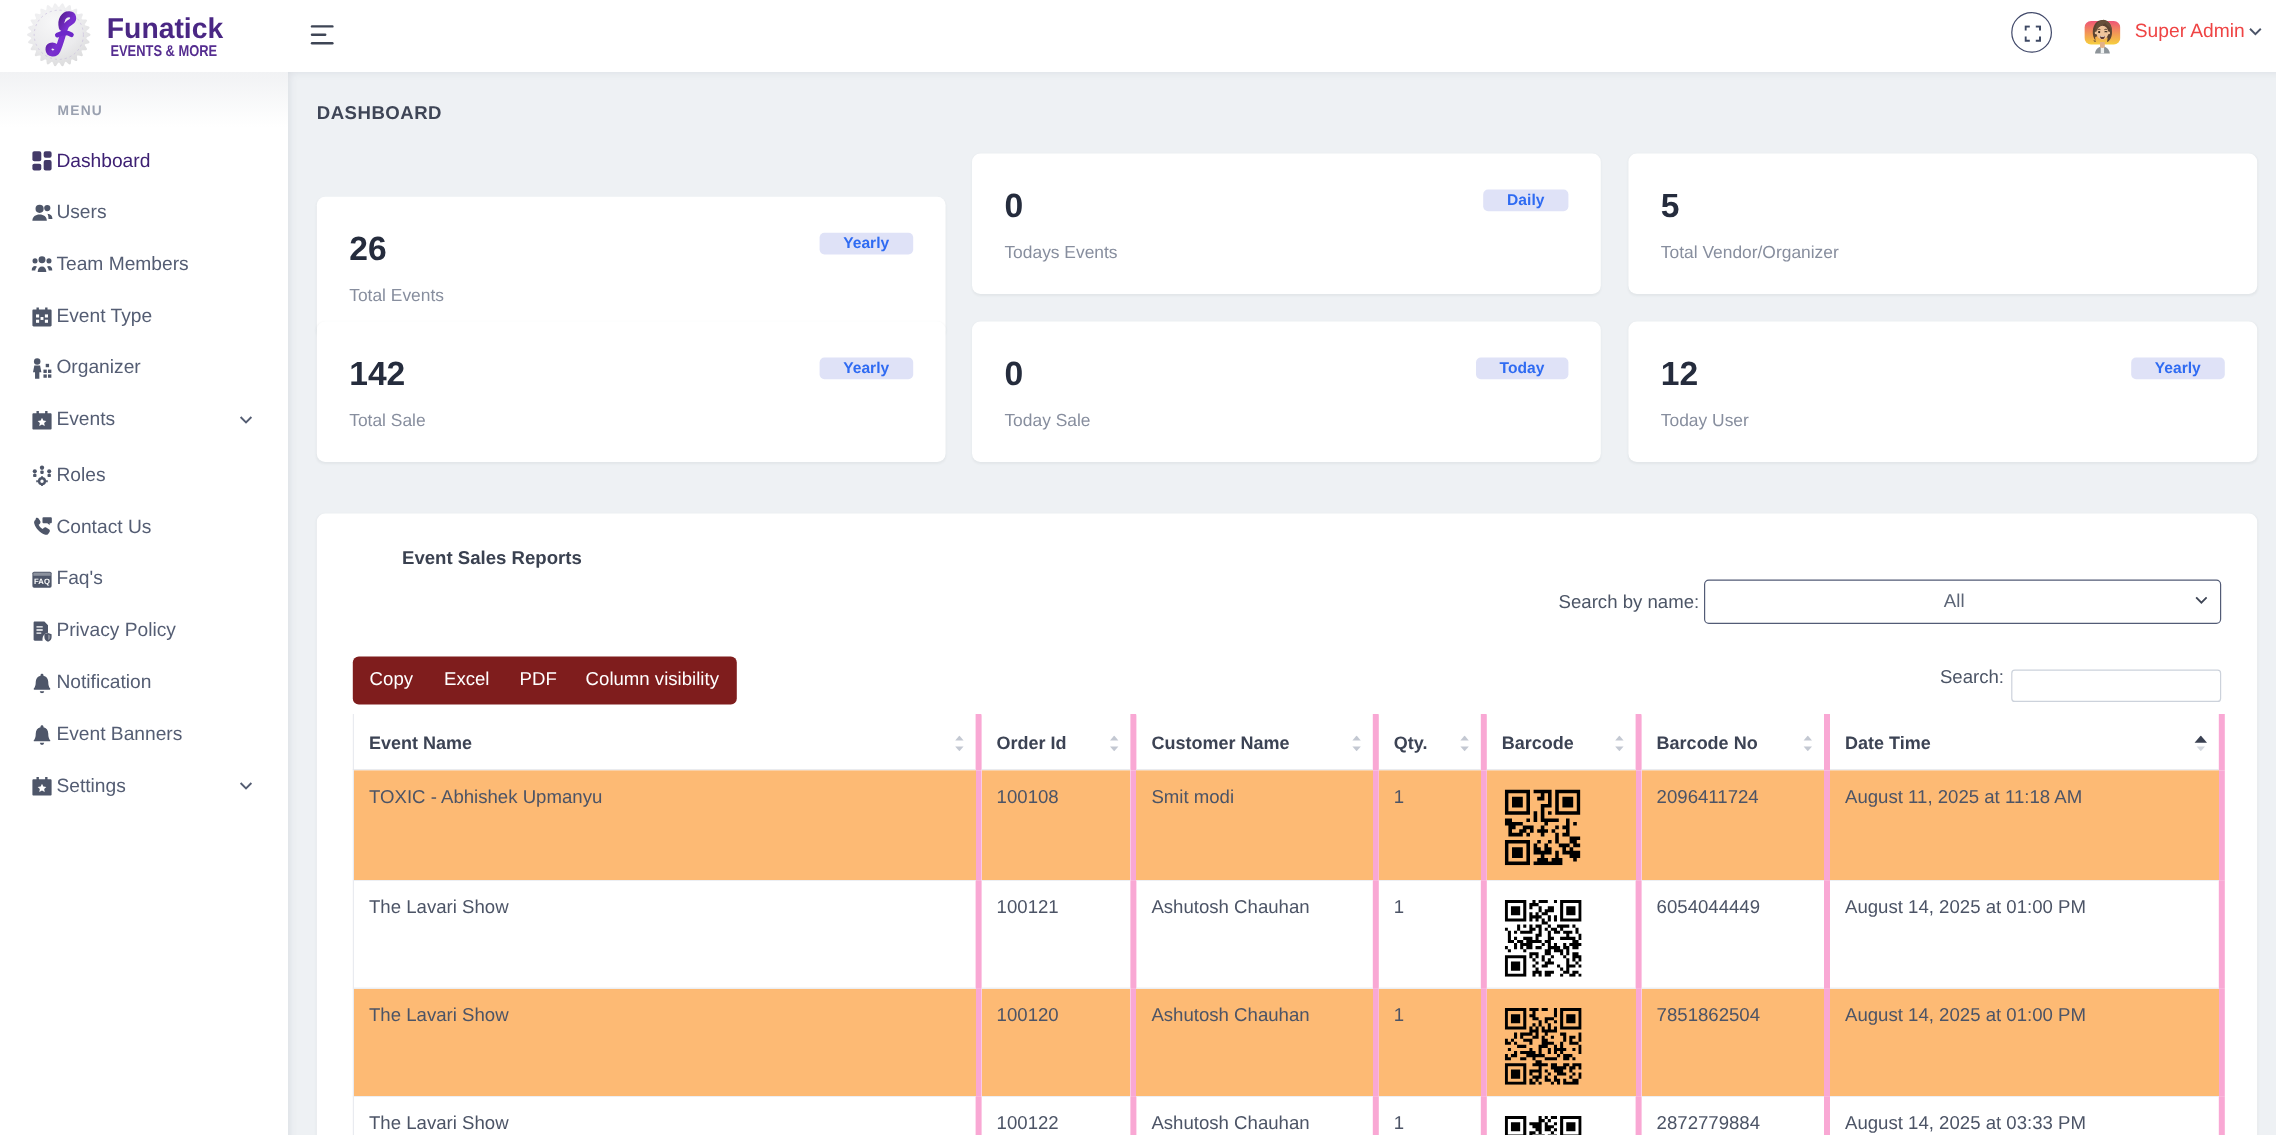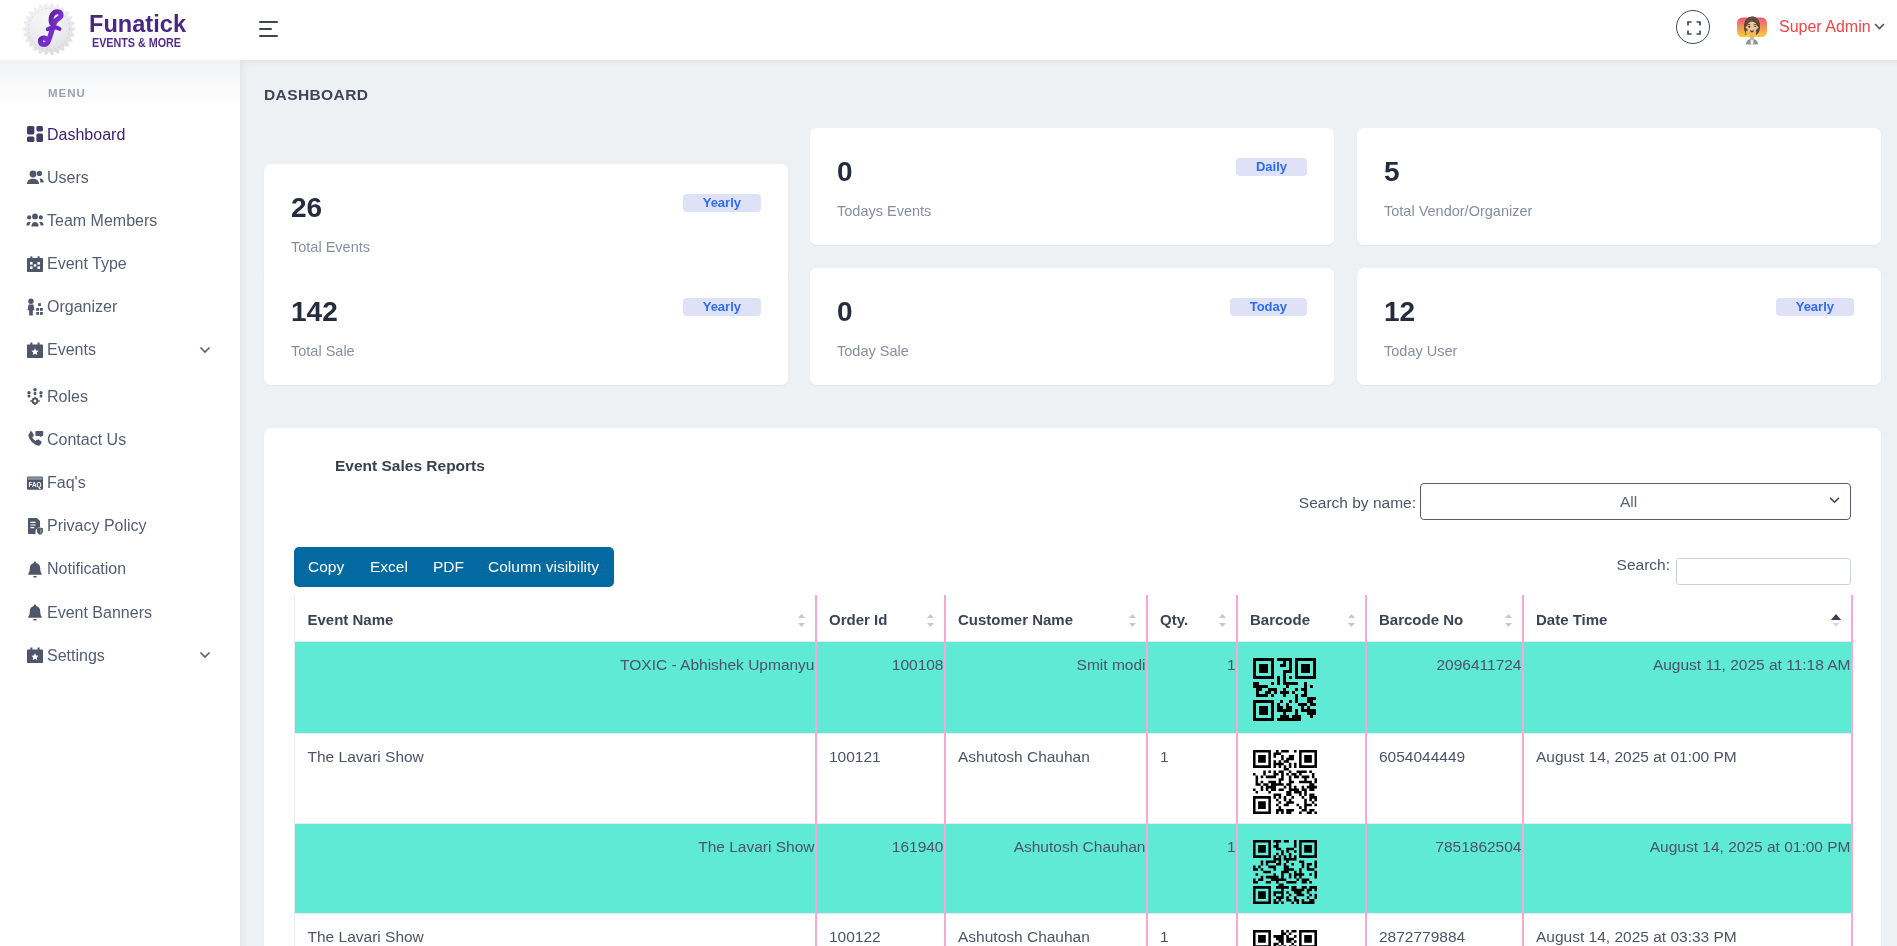--- a/index.html
+++ b/index.html
@@ -33,32 +33,32 @@
 .stat .num { position:absolute; left:27px; top:28px; font-size:28px; font-weight:600; color:#252c3d; }
 .stat .lbl { position:absolute; left:27px; top:75px; font-size:14.5px; color:#878e9e; }
 .badge { position:absolute; top:30px; right:27px; height:18px; line-height:14px; font-size:13px; font-weight:600; color:#2f6bf2; background:#dfe2f7; border-radius:4px; padding:2px 20px; }
 
 #tcard { left:24px; top:368px; width:1617px; height:600px; }
 #ttitle { position:absolute; left:30px; top:29px; font-size:15.5px; font-weight:bold; color:#3a4150;margin-left:41px; }
 #sbnlabel { position:absolute; left:956px; top:66px; width:196px; font-size:15.5px; color:#4c5566; text-align:right; white-space:nowrap; }
 #sbnsel { position:absolute; left:1156px; top:55px; width:431px; height:37px; border:1px solid #525b76; border-radius:4px; background:#fff; }
 #sbnsel .val { position:absolute; left:0; right:14px; top:9px; text-align:center; font-size:15.5px; color:#5c6576; }
 #sbnsel svg { position:absolute; right:10px; top:13px; }
-#btns { position:absolute; left:30px; top:119px; height:40px; width:320px; background:#0369a1; border-radius:5px; color:#fff; font-size:15.5px; }
+#btns { position:absolute; left:30px; top:119px; height:40px; width:320px; background:#7f1d1d; border-radius:5px; color:#fff; font-size:15.5px; }
 #btns span { position:absolute; top:11px; }
 #schlabel { position:absolute; left:1286px; top:128px; width:120px; font-size:15.5px; color:#4c5566; text-align:right; }
 #schinput { position:absolute; left:1412px; top:130px; width:175px; height:27px; border:1px solid #ccd2db; border-radius:3px; background:#fff; }
 
 #tbl { position:absolute; left:30px; top:167px; width:1557px; border-collapse:collapse; table-layout:fixed; border-top:1px solid #f0f2f5; }
-#tbl th, #tbl td { border-right:2px solid #f9a8d4; font-weight:normal; text-align:left; vertical-align:top; }
+#tbl th, #tbl td { border-right:5px solid #f9a8d4; font-weight:normal; text-align:left; vertical-align:top; }
 #tbl th:first-child, #tbl td:first-child { border-left:1px solid #e9ebf0; }
 #tbl thead th { height:46px; padding:15px 0 0 12.5px; font-size:15px; font-weight:bold; color:#3c4354; border-bottom:1px solid #e4e7ec; position:relative; vertical-align:top; }
 #tbl thead { border-top:1px solid #fff; }
 #tbl td { height:90px; padding:13.5px 0 0 12.5px; font-size:15.5px; color:#4c5466; border-bottom:1px solid #e9ebf0; position:relative; }
-#tbl tr.odd td { background:#5eead4;text-align:right; }
+#tbl tr.odd td { background:#fdba74; }
 .sorter { position:absolute; right:9px; top:17px; }
 .qr { position:absolute; left:15px; top:16px; }
 </style></head>
 <body>
 <div id="main">
   <div id="ptitle">DASHBOARD</div>
   <div class="card stat" style="left:24px;top:68px;margin-top:36px;">
     <div class="num">26</div>
       <div class="lbl">Total Events</div>
       <div class="badge">Yearly</div>
@@ -168,21 +168,21 @@
         <td>
               <svg class="qr" width="64" height="64" viewBox="0 0 25 25">
                 <path d="M0 0h1v1h-1zM1 0h1v1h-1zM2 0h1v1h-1zM3 0h1v1h-1zM4 0h1v1h-1zM5 0h1v1h-1zM6 0h1v1h-1zM9 0h1v1h-1zM11 0h1v1h-1zM12 0h1v1h-1zM13 0h1v1h-1zM16 0h1v1h-1zM18 0h1v1h-1zM19 0h1v1h-1zM20 0h1v1h-1zM21 0h1v1h-1zM22 0h1v1h-1zM23 0h1v1h-1zM24 0h1v1h-1zM0 1h1v1h-1zM6 1h1v1h-1zM8 1h1v1h-1zM9 1h1v1h-1zM10 1h1v1h-1zM18 1h1v1h-1zM24 1h1v1h-1zM0 2h1v1h-1zM2 2h1v1h-1zM3 2h1v1h-1zM4 2h1v1h-1zM6 2h1v1h-1zM8 2h1v1h-1zM11 2h1v1h-1zM14 2h1v1h-1zM15 2h1v1h-1zM18 2h1v1h-1zM20 2h1v1h-1zM21 2h1v1h-1zM22 2h1v1h-1zM24 2h1v1h-1zM0 3h1v1h-1zM2 3h1v1h-1zM3 3h1v1h-1zM4 3h1v1h-1zM6 3h1v1h-1zM11 3h1v1h-1zM13 3h1v1h-1zM14 3h1v1h-1zM15 3h1v1h-1zM18 3h1v1h-1zM20 3h1v1h-1zM21 3h1v1h-1zM22 3h1v1h-1zM24 3h1v1h-1zM0 4h1v1h-1zM2 4h1v1h-1zM3 4h1v1h-1zM4 4h1v1h-1zM6 4h1v1h-1zM8 4h1v1h-1zM10 4h1v1h-1zM12 4h1v1h-1zM13 4h1v1h-1zM18 4h1v1h-1zM20 4h1v1h-1zM21 4h1v1h-1zM22 4h1v1h-1zM24 4h1v1h-1zM0 5h1v1h-1zM6 5h1v1h-1zM8 5h1v1h-1zM9 5h1v1h-1zM10 5h1v1h-1zM11 5h1v1h-1zM14 5h1v1h-1zM16 5h1v1h-1zM18 5h1v1h-1zM24 5h1v1h-1zM0 6h1v1h-1zM1 6h1v1h-1zM2 6h1v1h-1zM3 6h1v1h-1zM4 6h1v1h-1zM5 6h1v1h-1zM6 6h1v1h-1zM8 6h1v1h-1zM10 6h1v1h-1zM12 6h1v1h-1zM14 6h1v1h-1zM16 6h1v1h-1zM18 6h1v1h-1zM19 6h1v1h-1zM20 6h1v1h-1zM21 6h1v1h-1zM22 6h1v1h-1zM23 6h1v1h-1zM24 6h1v1h-1zM12 7h1v1h-1zM13 7h1v1h-1zM4 8h1v1h-1zM6 8h1v1h-1zM8 8h1v1h-1zM10 8h1v1h-1zM11 8h1v1h-1zM14 8h1v1h-1zM17 8h1v1h-1zM18 8h1v1h-1zM19 8h1v1h-1zM20 8h1v1h-1zM22 8h1v1h-1zM0 9h1v1h-1zM4 9h1v1h-1zM8 9h1v1h-1zM9 9h1v1h-1zM11 9h1v1h-1zM13 9h1v1h-1zM15 9h1v1h-1zM16 9h1v1h-1zM18 9h1v1h-1zM23 9h1v1h-1zM1 10h1v1h-1zM3 10h1v1h-1zM5 10h1v1h-1zM6 10h1v1h-1zM7 10h1v1h-1zM8 10h1v1h-1zM11 10h1v1h-1zM14 10h1v1h-1zM16 10h1v1h-1zM17 10h1v1h-1zM19 10h1v1h-1zM20 10h1v1h-1zM21 10h1v1h-1zM23 10h1v1h-1zM1 11h1v1h-1zM10 11h1v1h-1zM11 11h1v1h-1zM14 11h1v1h-1zM20 11h1v1h-1zM24 11h1v1h-1zM1 12h1v1h-1zM3 12h1v1h-1zM6 12h1v1h-1zM7 12h1v1h-1zM8 12h1v1h-1zM10 12h1v1h-1zM14 12h1v1h-1zM15 12h1v1h-1zM18 12h1v1h-1zM19 12h1v1h-1zM20 12h1v1h-1zM21 12h1v1h-1zM22 12h1v1h-1zM24 12h1v1h-1zM1 13h1v1h-1zM2 13h1v1h-1zM4 13h1v1h-1zM5 13h1v1h-1zM7 13h1v1h-1zM8 13h1v1h-1zM9 13h1v1h-1zM10 13h1v1h-1zM11 13h1v1h-1zM13 13h1v1h-1zM14 13h1v1h-1zM22 13h1v1h-1zM23 13h1v1h-1zM3 14h1v1h-1zM5 14h1v1h-1zM6 14h1v1h-1zM7 14h1v1h-1zM8 14h1v1h-1zM12 14h1v1h-1zM14 14h1v1h-1zM16 14h1v1h-1zM19 14h1v1h-1zM21 14h1v1h-1zM22 14h1v1h-1zM23 14h1v1h-1zM24 14h1v1h-1zM0 15h1v1h-1zM3 15h1v1h-1zM5 15h1v1h-1zM7 15h1v1h-1zM8 15h1v1h-1zM10 15h1v1h-1zM11 15h1v1h-1zM14 15h1v1h-1zM15 15h1v1h-1zM16 15h1v1h-1zM17 15h1v1h-1zM19 15h1v1h-1zM20 15h1v1h-1zM22 15h1v1h-1zM23 15h1v1h-1zM1 16h1v1h-1zM6 16h1v1h-1zM13 16h1v1h-1zM14 16h1v1h-1zM16 16h1v1h-1zM17 16h1v1h-1zM18 16h1v1h-1zM20 16h1v1h-1zM8 17h1v1h-1zM9 17h1v1h-1zM10 17h1v1h-1zM13 17h1v1h-1zM14 17h1v1h-1zM18 17h1v1h-1zM20 17h1v1h-1zM22 17h1v1h-1zM23 17h1v1h-1zM0 18h1v1h-1zM1 18h1v1h-1zM2 18h1v1h-1zM3 18h1v1h-1zM4 18h1v1h-1zM5 18h1v1h-1zM6 18h1v1h-1zM8 18h1v1h-1zM10 18h1v1h-1zM12 18h1v1h-1zM15 18h1v1h-1zM19 18h1v1h-1zM22 18h1v1h-1zM23 18h1v1h-1zM24 18h1v1h-1zM0 19h1v1h-1zM6 19h1v1h-1zM9 19h1v1h-1zM12 19h1v1h-1zM14 19h1v1h-1zM20 19h1v1h-1zM22 19h1v1h-1zM24 19h1v1h-1zM0 20h1v1h-1zM2 20h1v1h-1zM3 20h1v1h-1zM4 20h1v1h-1zM6 20h1v1h-1zM10 20h1v1h-1zM13 20h1v1h-1zM14 20h1v1h-1zM15 20h1v1h-1zM20 20h1v1h-1zM23 20h1v1h-1zM0 21h1v1h-1zM2 21h1v1h-1zM3 21h1v1h-1zM4 21h1v1h-1zM6 21h1v1h-1zM9 21h1v1h-1zM12 21h1v1h-1zM13 21h1v1h-1zM17 21h1v1h-1zM20 21h1v1h-1zM21 21h1v1h-1zM22 21h1v1h-1zM24 21h1v1h-1zM0 22h1v1h-1zM2 22h1v1h-1zM3 22h1v1h-1zM4 22h1v1h-1zM6 22h1v1h-1zM10 22h1v1h-1zM18 22h1v1h-1zM20 22h1v1h-1zM0 23h1v1h-1zM6 23h1v1h-1zM9 23h1v1h-1zM10 23h1v1h-1zM11 23h1v1h-1zM13 23h1v1h-1zM14 23h1v1h-1zM15 23h1v1h-1zM19 23h1v1h-1zM20 23h1v1h-1zM22 23h1v1h-1zM23 23h1v1h-1zM0 24h1v1h-1zM1 24h1v1h-1zM2 24h1v1h-1zM3 24h1v1h-1zM4 24h1v1h-1zM5 24h1v1h-1zM6 24h1v1h-1zM9 24h1v1h-1zM11 24h1v1h-1zM13 24h1v1h-1zM14 24h1v1h-1zM18 24h1v1h-1zM21 24h1v1h-1zM22 24h1v1h-1zM24 24h1v1h-1z" fill="#000"></path>
               </svg>
             </td>
         <td>6054044449</td>
             <td>August 14, 2025 at 01:00 PM</td>
           </tr>
       <tr class="odd">
             <td>The Lavari Show</td>
-            <td>161940</td>
+            <td>100120</td>
             <td>Ashutosh Chauhan</td>
             <td>1</td>
         <td>
               <svg class="qr" width="64" height="64" viewBox="0 0 25 25">
                 <path d="M0 0h1v1h-1zM1 0h1v1h-1zM2 0h1v1h-1zM3 0h1v1h-1zM4 0h1v1h-1zM5 0h1v1h-1zM6 0h1v1h-1zM8 0h1v1h-1zM9 0h1v1h-1zM10 0h1v1h-1zM12 0h1v1h-1zM13 0h1v1h-1zM16 0h1v1h-1zM18 0h1v1h-1zM19 0h1v1h-1zM20 0h1v1h-1zM21 0h1v1h-1zM22 0h1v1h-1zM23 0h1v1h-1zM24 0h1v1h-1zM0 1h1v1h-1zM6 1h1v1h-1zM9 1h1v1h-1zM16 1h1v1h-1zM18 1h1v1h-1zM24 1h1v1h-1zM0 2h1v1h-1zM2 2h1v1h-1zM3 2h1v1h-1zM4 2h1v1h-1zM6 2h1v1h-1zM8 2h1v1h-1zM9 2h1v1h-1zM16 2h1v1h-1zM18 2h1v1h-1zM20 2h1v1h-1zM21 2h1v1h-1zM22 2h1v1h-1zM24 2h1v1h-1zM0 3h1v1h-1zM2 3h1v1h-1zM3 3h1v1h-1zM4 3h1v1h-1zM6 3h1v1h-1zM9 3h1v1h-1zM10 3h1v1h-1zM13 3h1v1h-1zM14 3h1v1h-1zM15 3h1v1h-1zM18 3h1v1h-1zM20 3h1v1h-1zM21 3h1v1h-1zM22 3h1v1h-1zM24 3h1v1h-1zM0 4h1v1h-1zM2 4h1v1h-1zM3 4h1v1h-1zM4 4h1v1h-1zM6 4h1v1h-1zM11 4h1v1h-1zM13 4h1v1h-1zM16 4h1v1h-1zM18 4h1v1h-1zM20 4h1v1h-1zM21 4h1v1h-1zM22 4h1v1h-1zM24 4h1v1h-1zM0 5h1v1h-1zM6 5h1v1h-1zM9 5h1v1h-1zM11 5h1v1h-1zM14 5h1v1h-1zM18 5h1v1h-1zM24 5h1v1h-1zM0 6h1v1h-1zM1 6h1v1h-1zM2 6h1v1h-1zM3 6h1v1h-1zM4 6h1v1h-1zM5 6h1v1h-1zM6 6h1v1h-1zM8 6h1v1h-1zM10 6h1v1h-1zM12 6h1v1h-1zM14 6h1v1h-1zM16 6h1v1h-1zM18 6h1v1h-1zM19 6h1v1h-1zM20 6h1v1h-1zM21 6h1v1h-1zM22 6h1v1h-1zM23 6h1v1h-1zM24 6h1v1h-1zM8 7h1v1h-1zM9 7h1v1h-1zM10 7h1v1h-1zM12 7h1v1h-1zM13 7h1v1h-1zM14 7h1v1h-1zM15 7h1v1h-1zM16 7h1v1h-1zM3 8h1v1h-1zM5 8h1v1h-1zM6 8h1v1h-1zM7 8h1v1h-1zM8 8h1v1h-1zM10 8h1v1h-1zM13 8h1v1h-1zM18 8h1v1h-1zM19 8h1v1h-1zM24 8h1v1h-1zM3 9h1v1h-1zM5 9h1v1h-1zM9 9h1v1h-1zM10 9h1v1h-1zM12 9h1v1h-1zM15 9h1v1h-1zM19 9h1v1h-1zM21 9h1v1h-1zM22 9h1v1h-1zM24 9h1v1h-1zM0 10h1v1h-1zM2 10h1v1h-1zM6 10h1v1h-1zM7 10h1v1h-1zM8 10h1v1h-1zM12 10h1v1h-1zM13 10h1v1h-1zM19 10h1v1h-1zM21 10h1v1h-1zM24 10h1v1h-1zM0 11h1v1h-1zM1 11h1v1h-1zM3 11h1v1h-1zM8 11h1v1h-1zM12 11h1v1h-1zM13 11h1v1h-1zM14 11h1v1h-1zM15 11h1v1h-1zM18 11h1v1h-1zM21 11h1v1h-1zM22 11h1v1h-1zM23 11h1v1h-1zM4 12h1v1h-1zM5 12h1v1h-1zM6 12h1v1h-1zM11 12h1v1h-1zM12 12h1v1h-1zM13 12h1v1h-1zM16 12h1v1h-1zM18 12h1v1h-1zM24 12h1v1h-1zM1 13h1v1h-1zM8 13h1v1h-1zM11 13h1v1h-1zM14 13h1v1h-1zM16 13h1v1h-1zM17 13h1v1h-1zM18 13h1v1h-1zM19 13h1v1h-1zM22 13h1v1h-1zM24 13h1v1h-1zM3 14h1v1h-1zM5 14h1v1h-1zM6 14h1v1h-1zM7 14h1v1h-1zM8 14h1v1h-1zM9 14h1v1h-1zM11 14h1v1h-1zM14 14h1v1h-1zM16 14h1v1h-1zM18 14h1v1h-1zM24 14h1v1h-1zM0 15h1v1h-1zM2 15h1v1h-1zM3 15h1v1h-1zM7 15h1v1h-1zM8 15h1v1h-1zM9 15h1v1h-1zM10 15h1v1h-1zM11 15h1v1h-1zM12 15h1v1h-1zM17 15h1v1h-1zM19 15h1v1h-1zM20 15h1v1h-1zM21 15h1v1h-1zM0 16h1v1h-1zM1 16h1v1h-1zM5 16h1v1h-1zM6 16h1v1h-1zM9 16h1v1h-1zM13 16h1v1h-1zM14 16h1v1h-1zM15 16h1v1h-1zM16 16h1v1h-1zM19 16h1v1h-1zM20 16h1v1h-1zM22 16h1v1h-1zM10 17h1v1h-1zM11 17h1v1h-1zM0 18h1v1h-1zM1 18h1v1h-1zM2 18h1v1h-1zM3 18h1v1h-1zM4 18h1v1h-1zM5 18h1v1h-1zM6 18h1v1h-1zM9 18h1v1h-1zM10 18h1v1h-1zM11 18h1v1h-1zM12 18h1v1h-1zM13 18h1v1h-1zM15 18h1v1h-1zM16 18h1v1h-1zM19 18h1v1h-1zM20 18h1v1h-1zM22 18h1v1h-1zM23 18h1v1h-1zM24 18h1v1h-1zM0 19h1v1h-1zM6 19h1v1h-1zM11 19h1v1h-1zM15 19h1v1h-1zM16 19h1v1h-1zM17 19h1v1h-1zM18 19h1v1h-1zM19 19h1v1h-1zM21 19h1v1h-1zM22 19h1v1h-1zM24 19h1v1h-1zM0 20h1v1h-1zM2 20h1v1h-1zM3 20h1v1h-1zM4 20h1v1h-1zM6 20h1v1h-1zM8 20h1v1h-1zM9 20h1v1h-1zM10 20h1v1h-1zM11 20h1v1h-1zM13 20h1v1h-1zM16 20h1v1h-1zM17 20h1v1h-1zM18 20h1v1h-1zM21 20h1v1h-1zM0 21h1v1h-1zM2 21h1v1h-1zM3 21h1v1h-1zM4 21h1v1h-1zM6 21h1v1h-1zM8 21h1v1h-1zM11 21h1v1h-1zM14 21h1v1h-1zM17 21h1v1h-1zM18 21h1v1h-1zM19 21h1v1h-1zM22 21h1v1h-1zM24 21h1v1h-1zM0 22h1v1h-1zM2 22h1v1h-1zM3 22h1v1h-1zM4 22h1v1h-1zM6 22h1v1h-1zM9 22h1v1h-1zM10 22h1v1h-1zM11 22h1v1h-1zM13 22h1v1h-1zM16 22h1v1h-1zM21 22h1v1h-1zM24 22h1v1h-1zM0 23h1v1h-1zM6 23h1v1h-1zM8 23h1v1h-1zM10 23h1v1h-1zM13 23h1v1h-1zM14 23h1v1h-1zM16 23h1v1h-1zM17 23h1v1h-1zM19 23h1v1h-1zM22 23h1v1h-1zM23 23h1v1h-1zM0 24h1v1h-1zM1 24h1v1h-1zM2 24h1v1h-1zM3 24h1v1h-1zM4 24h1v1h-1zM5 24h1v1h-1zM6 24h1v1h-1zM8 24h1v1h-1zM9 24h1v1h-1zM11 24h1v1h-1zM15 24h1v1h-1zM17 24h1v1h-1zM19 24h1v1h-1zM20 24h1v1h-1zM21 24h1v1h-1zM22 24h1v1h-1zM23 24h1v1h-1z" fill="#000"></path>
               </svg>
             </td>
         <td>7851862504</td>
             <td>August 14, 2025 at 01:00 PM</td>
           </tr>

